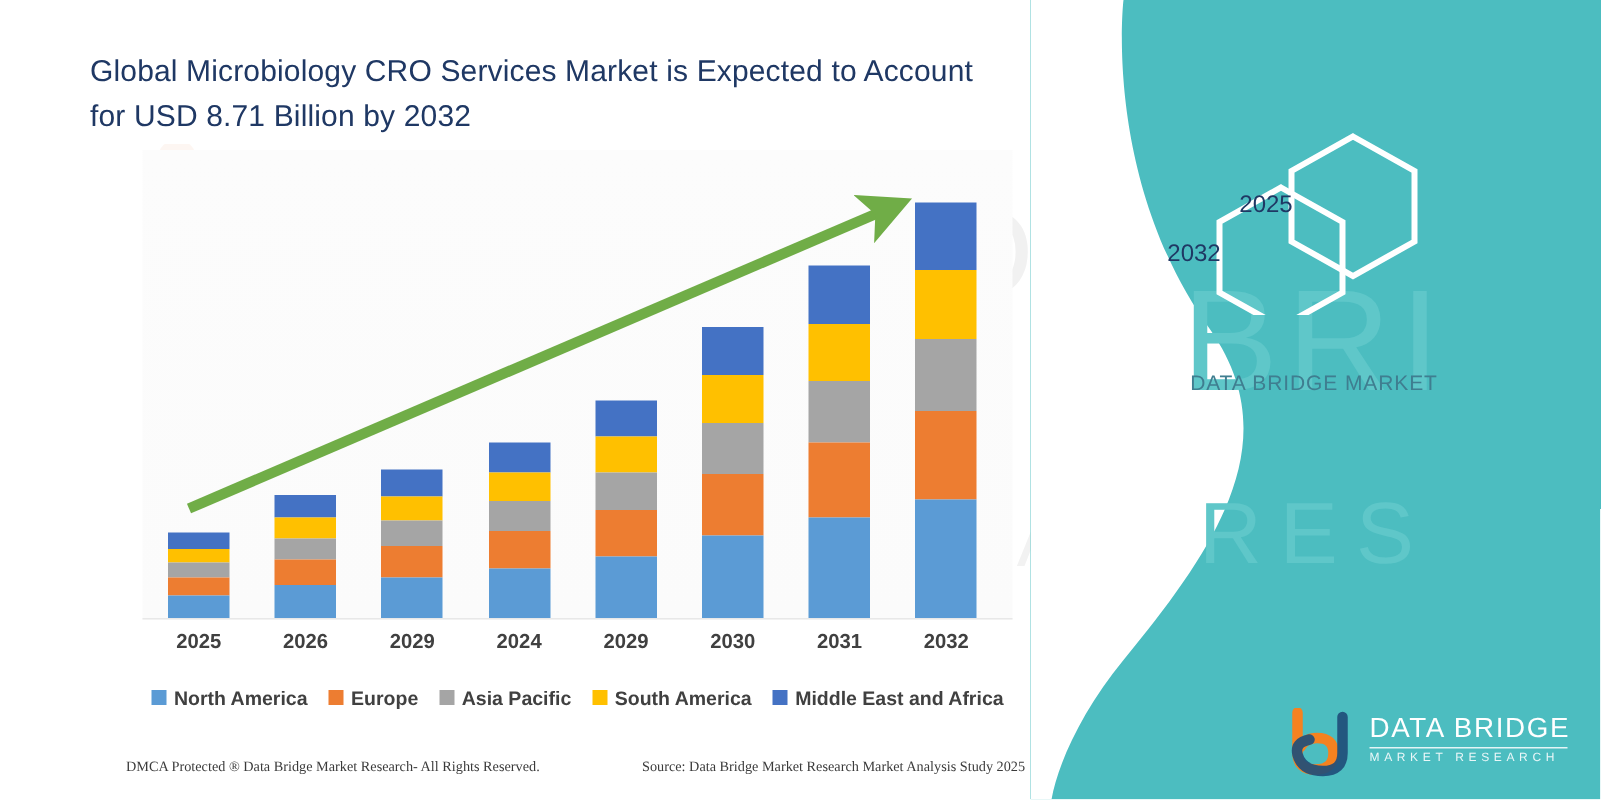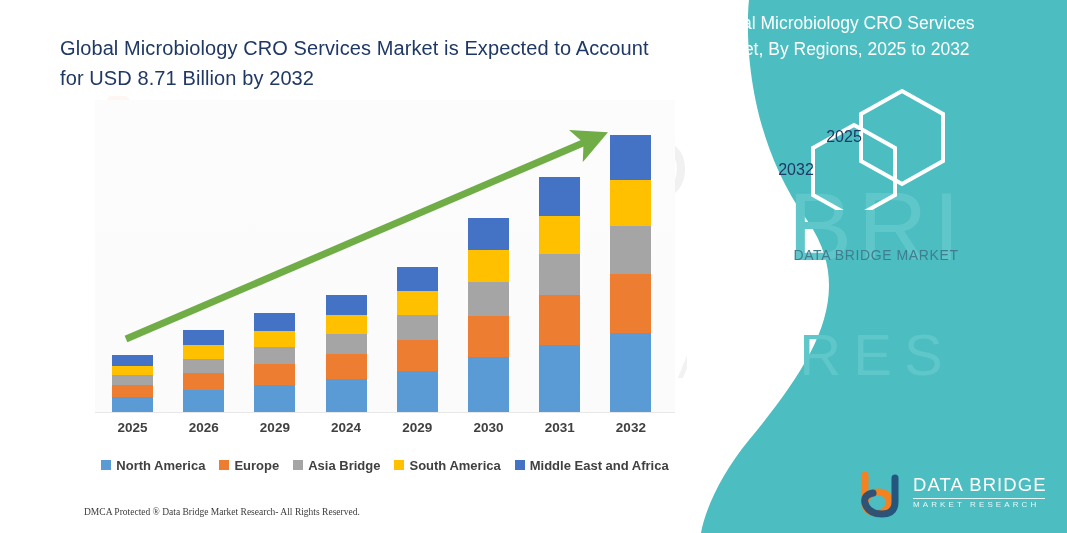--- a/index.html
+++ b/index.html
@@ -206,48 +206,48 @@
         <div class="leg-item">
           <span class="leg-sw" style="background: rgb(91, 155, 213);"></span>
           <span class="leg-tx">North America</span>
         </div>
         <div class="leg-item">
           <span class="leg-sw" style="background: rgb(237, 125, 49);"></span>
           <span class="leg-tx">Europe</span>
         </div>
         <div class="leg-item">
           <span class="leg-sw" style="background: rgb(165, 165, 165);"></span>
-          <span class="leg-tx">Asia Bridge</span>
+          <span class="leg-tx">Asia Pacific</span>
         </div>
         <div class="leg-item">
           <span class="leg-sw" style="background: rgb(255, 192, 0);"></span>
           <span class="leg-tx">South America</span>
         </div>
         <div class="leg-item">
           <span class="leg-sw" style="background: rgb(68, 114, 196);"></span>
           <span class="leg-tx">Middle East and Africa</span>
         </div>
       </div>
 
     <div class="footer">
       <div class="foot-l">DMCA Protected ® Data Bridge Market Research-  All Rights Reserved.</div>
+      <div class="foot-r">Source: Data Bridge Market Research  Market Analysis Study 2025</div>
     </div>
   </div>
 
   <div class="teal-panel">
     <svg class="teal-curve" viewBox="0 0 380 533" preserveAspectRatio="none">
       <path d="M0,0 L62,0 C62,0 48,120 120,220 C170,292 128,360 62,440 C34,474 18,510 14,533 L0,533 Z" fill="#ffffff"></path>
     </svg>
 
     <svg class="panel-wm" viewBox="0 0 400 260">
       <text x="200" y="110" text-anchor="middle" fill="#5fc7c9" font-size="96" font-family="Liberation Sans, sans-serif" letter-spacing="6">BRI</text>
       <text x="200" y="225" text-anchor="middle" fill="#5fc7c9" font-size="58" font-family="Liberation Sans, sans-serif" letter-spacing="12">RES</text>
     </svg>
 
-    <div class="panel-title">Global Microbiology CRO Services Market, By Regions, 2025 to 2032</div>
 
     <svg class="hexes" viewBox="0 0 300 125">
       <polygon points="155,6 196,29 196,76 155,99 114,76 114,29" fill="none" stroke="#ffffff" stroke-width="4"></polygon>
       <polygon points="107,40 148,63 148,110 107,133 66,110 66,63" fill="none" stroke="#ffffff" stroke-width="4"></polygon>
     </svg>
     <div class="hex-txt hex-2025">2025</div>
     <div class="hex-txt hex-2032">2032</div>
 
     <div class="brand">
       <div>DATA BRIDGE MARKET</div>

